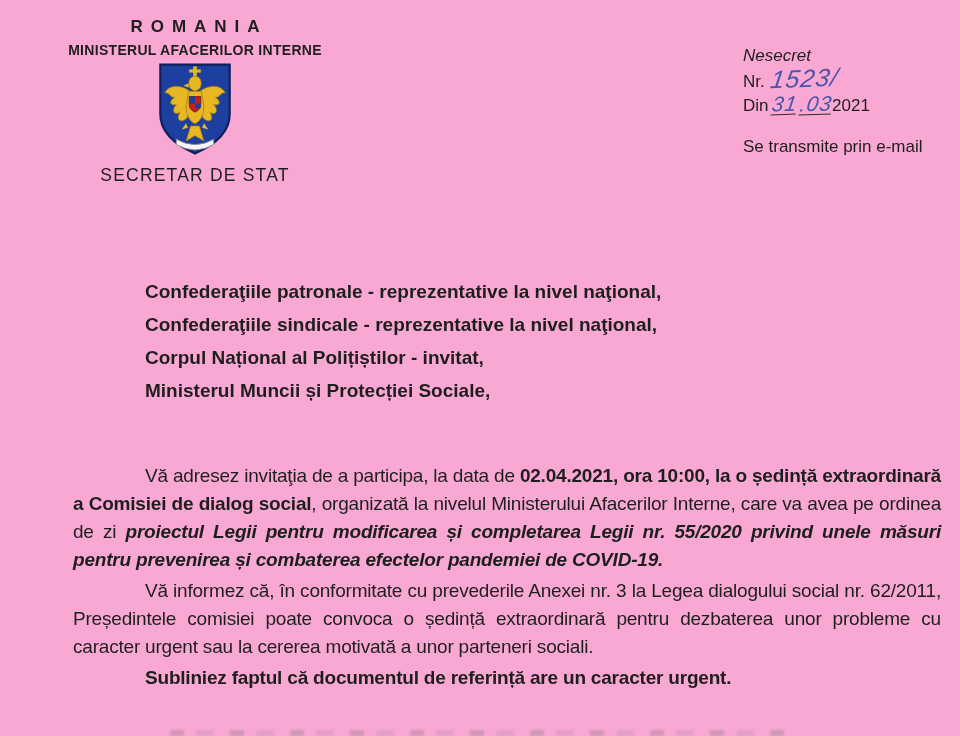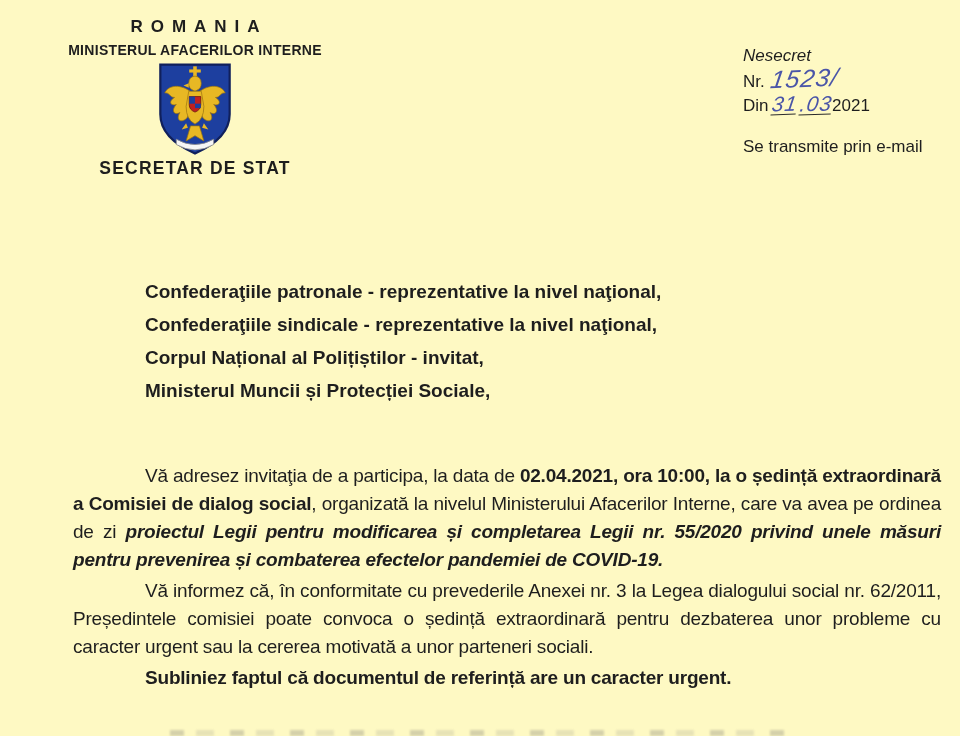--- a/index.html
+++ b/index.html
@@ -1,31 +1,31 @@
 <!DOCTYPE html>
 <html style="--ink: #4a55a8; --shield: #1d3f9f; --eagle: #e8b824; --em-red: #c02020; --em-outline: #10205c;"><head>
 <meta charset="utf-8">
 <style>
   html,body{margin:0;padding:0;background:#e8e8e8;}
   .page{
     position:relative;
     width:960px;height:736px;
-    background:#fef9c3;
+    background:#f9a8d4;
     font-family:"Liberation Sans", sans-serif;
     color:#1e1e1e;
     overflow:hidden;
     margin:0 auto;
   }
   
   .header-left{position:absolute;left:28px;top:17px;width:334px;text-align:center;}
   .country{font-weight:bold;font-size:17px;letter-spacing:8px;padding-left:8px;}
   .ministry{font-weight:bold;font-size:14px;margin-top:5px;letter-spacing:.3px;}
   .emblem-wrap{margin-top:3px;}
   .emblem-wrap svg{display:block;margin:0 auto;}
-  .office{font-weight:bold;font-size:17.5px;letter-spacing:1.2px;margin-top:1px;}
+  .office{font-weight:normal;font-size:17.5px;letter-spacing:1.2px;margin-top:8px;}
   
   .header-right{position:absolute;left:743px;top:44px;font-size:17px;line-height:24px;}
   .nesecret{font-style:italic;}
   .hand{
     color:var(--ink,#4a55a8);
     font-style:italic;
     display:inline-block;
     transform:skewX(-10deg) rotate(-2deg);
     font-size:23px;
     line-height:20px;

